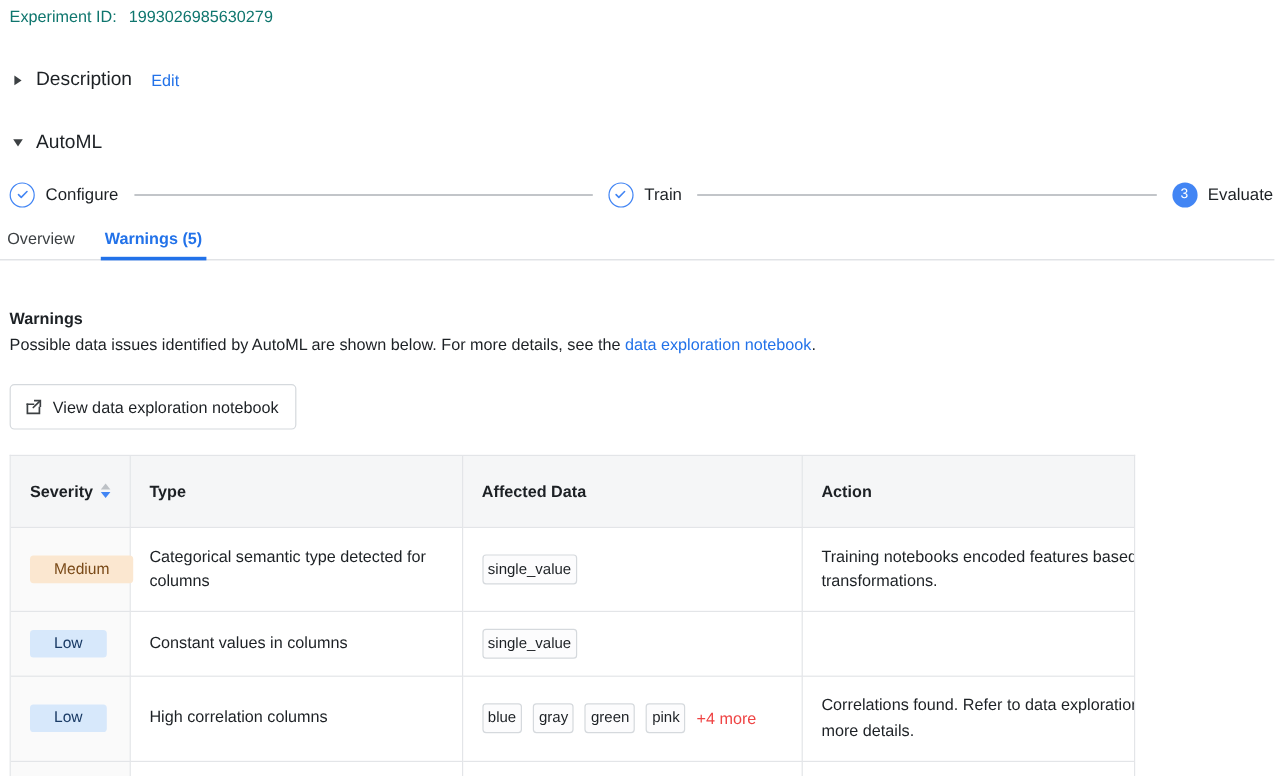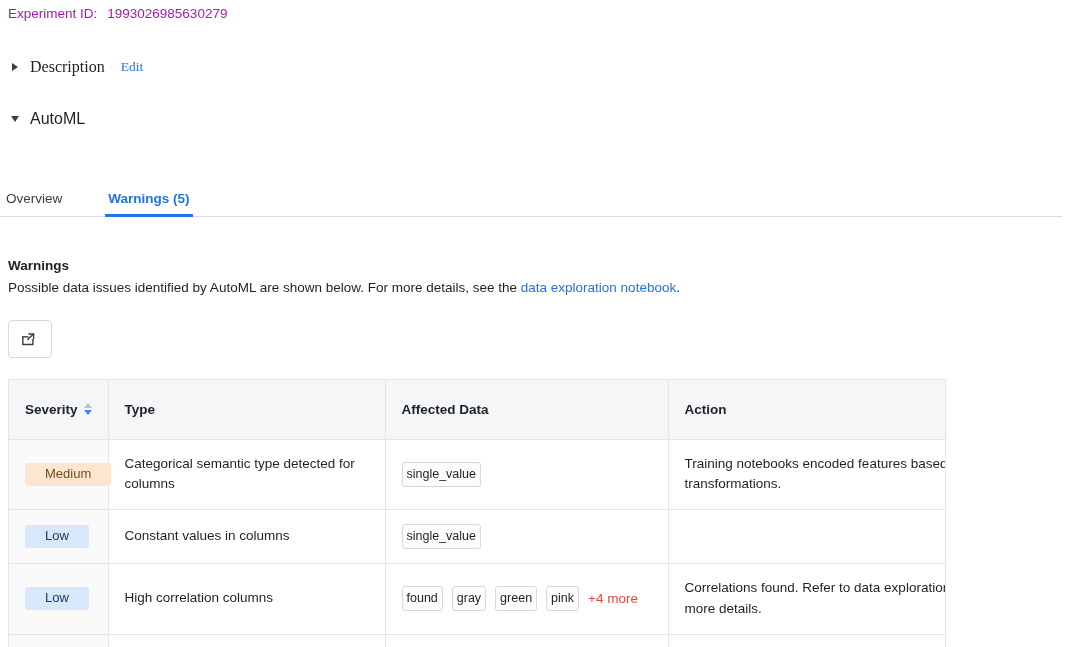--- a/index.html
+++ b/index.html
@@ -15,36 +15,36 @@
     -webkit-font-smoothing: antialiased;
   }
 
   .page { position: relative; width: 1069px; height: 647px; }
 
   
   .exp-id-row {
     position: absolute;
     top: 6px; left: 8px;
     font-size: 13.5px;
-    color: #a21caf;
+    color: #0f766e;
     display: flex;
     align-items: baseline;
   }
   .exp-id-label { letter-spacing: 0px; }
   .exp-id-value { margin-left: 10px; }
 
   
   .section-head {
     position: absolute;
     left: 8px;
     display: flex;
     align-items: center;
     height: 22px;
   }
-  .section-head.description { top: 56px; font-family: Liberation Serif, serif; }
+  .section-head.description { top: 56px; }
   .section-head.automl { top: 108px; }
 
   .caret {
     width: 14px;
     height: 14px;
     display: inline-flex;
     align-items: center;
     justify-content: center;
     margin-right: 8px;
     flex: none;
@@ -137,21 +137,21 @@
     font-size: 13.5px;
     color: #3c4043;
     padding: 0 0 10px 0;
     margin-right: 0px;
     cursor: pointer;
     position: relative;
     white-space: nowrap;
     text-align: right;
   }
   .tab:first-child { margin-left: 6px; }
-  .tab + .tab { margin-left: 46px; }
+  .tab + .tab { margin-left: 25px; }
   .tab.active {
     color: #2272e9;
     font-weight: 700;
   }
   .tab.active::after {
     content: "";
     position: absolute;
     left: -3px; right: -3px; bottom: -1px;
     height: 3px;
     background: #2272e9;
@@ -316,40 +316,71 @@
     <span class="edit-link">Edit</span>
   </div>
 
   <div class="section-head automl">
     <span class="caret">
         <span class="caret-down"></span>
       </span>
     <span class="section-title">AutoML</span>
   </div>
 
+  <div class="stepper">
+
+    <div class="step">
+      <span class="step-circle done">
+        <svg class="check-svg" width="12" height="12" viewBox="0 0 12 12" aria-hidden="true">
+          <polyline points="2.4,6.2 4.7,8.5 9.5,3.6" fill="none" stroke="#4285f4" stroke-width="1.3" stroke-linecap="round" stroke-linejoin="round"></polyline>
+        </svg>
+      </span>
+      <span class="step-label">Configure</span>
+    </div>
+
+    <div class="step-connector"></div>
+
+    <div class="step">
+      <span class="step-circle done">
+        <svg class="check-svg" width="12" height="12" viewBox="0 0 12 12" aria-hidden="true">
+          <polyline points="2.4,6.2 4.7,8.5 9.5,3.6" fill="none" stroke="#4285f4" stroke-width="1.3" stroke-linecap="round" stroke-linejoin="round"></polyline>
+        </svg>
+      </span>
+      <span class="step-label">Train</span>
+    </div>
+
+    <div class="step-connector"></div>
+
+    <div class="step">
+      <span class="step-circle current">3</span>
+      <span class="step-label">Evaluate</span>
+    </div>
+
+  </div>
 
   <div class="tabs">
     <div class="tab">Overview</div>
     <div class="tab active">Warnings (5)</div>
   </div>
 
   <div class="warn-heading">Warnings</div>
   <div class="warn-desc">
     <span>Possible data issues identified by AutoML are shown below. For more details, see the </span><span class="inline-link">data exploration notebook</span><span>.</span>
   </div>
 
   <button class="nb-button">
     <span>
       <svg class="ext-icon" width="17" height="17" viewBox="0 0 18 18" aria-hidden="true">
         <path d="M3 6.2 V14.3 H13.6 V9.2" fill="none" stroke="#3c4043" stroke-width="1.5" stroke-linecap="square"></path>
         <path d="M3 6.2 H8.3" fill="none" stroke="#3c4043" stroke-width="1.5" stroke-linecap="square"></path>
         <path d="M8.2 9.1 L14.2 3.2" fill="none" stroke="#3c4043" stroke-width="1.5" stroke-linecap="round"></path>
         <path d="M9.6 3.1 H14.4 V7.9" fill="none" stroke="#3c4043" stroke-width="1.5" stroke-linecap="square" stroke-linejoin="miter"></path>
       </svg>
     </span>
+    <span>View data exploration notebook</span>
   </button>
 
   <div class="table-wrap">
     <table class="warn-table">
       <colgroup>
         <col class="col-sev">
           <col class="col-type">
           <col class="col-data">
           <col class="col-act">
       </colgroup>
@@ -407,21 +438,21 @@
 
         <tr>
           <td class="sev-cell">
             <span class="badge badge-low">Low</span>
           </td>
           <td>
             <span class="cell-text">High correlation columns</span>
           </td>
           <td>
             <span class="chips">
-              <span class="chip">found</span>
+              <span class="chip">blue</span>
               <span class="chip">gray</span>
               <span class="chip">green</span>
               <span class="chip">pink</span>
               <span class="chip-more">+4 more</span>
             </span>
           </td>
           <td>
             <span class="cell-text">Correlations found. Refer to data exploration notebook for more details.</span>
           </td>
         </tr>

